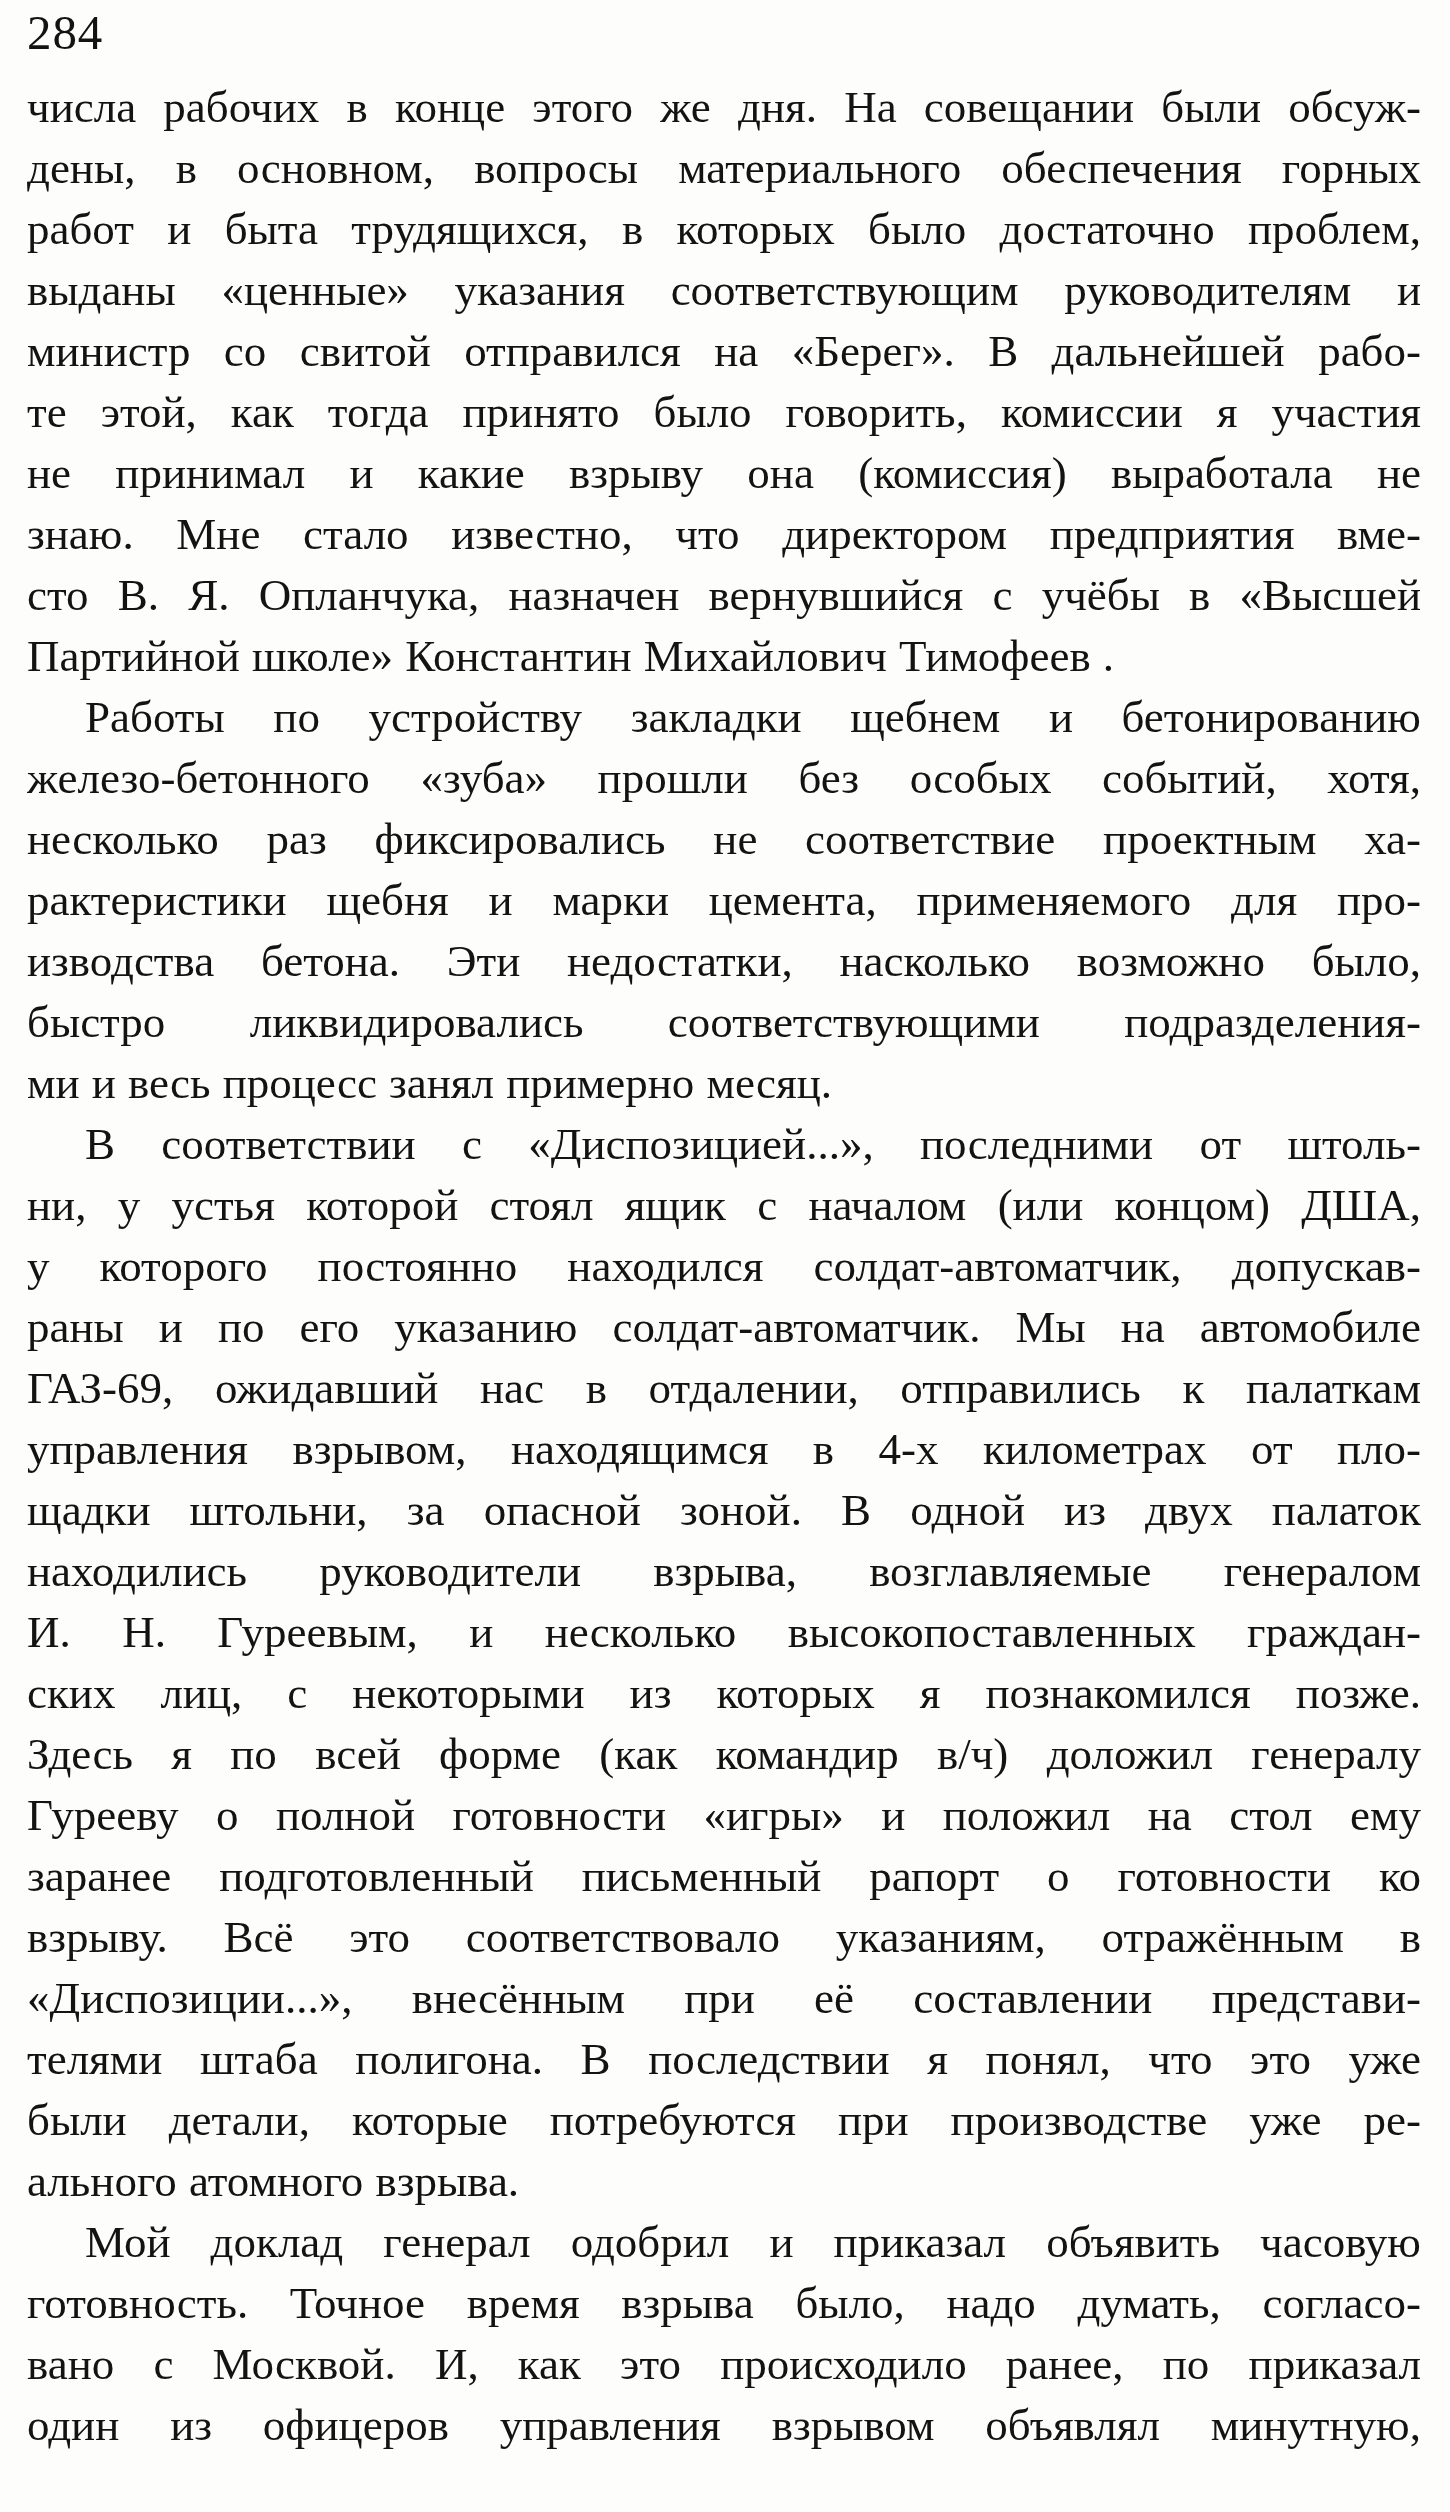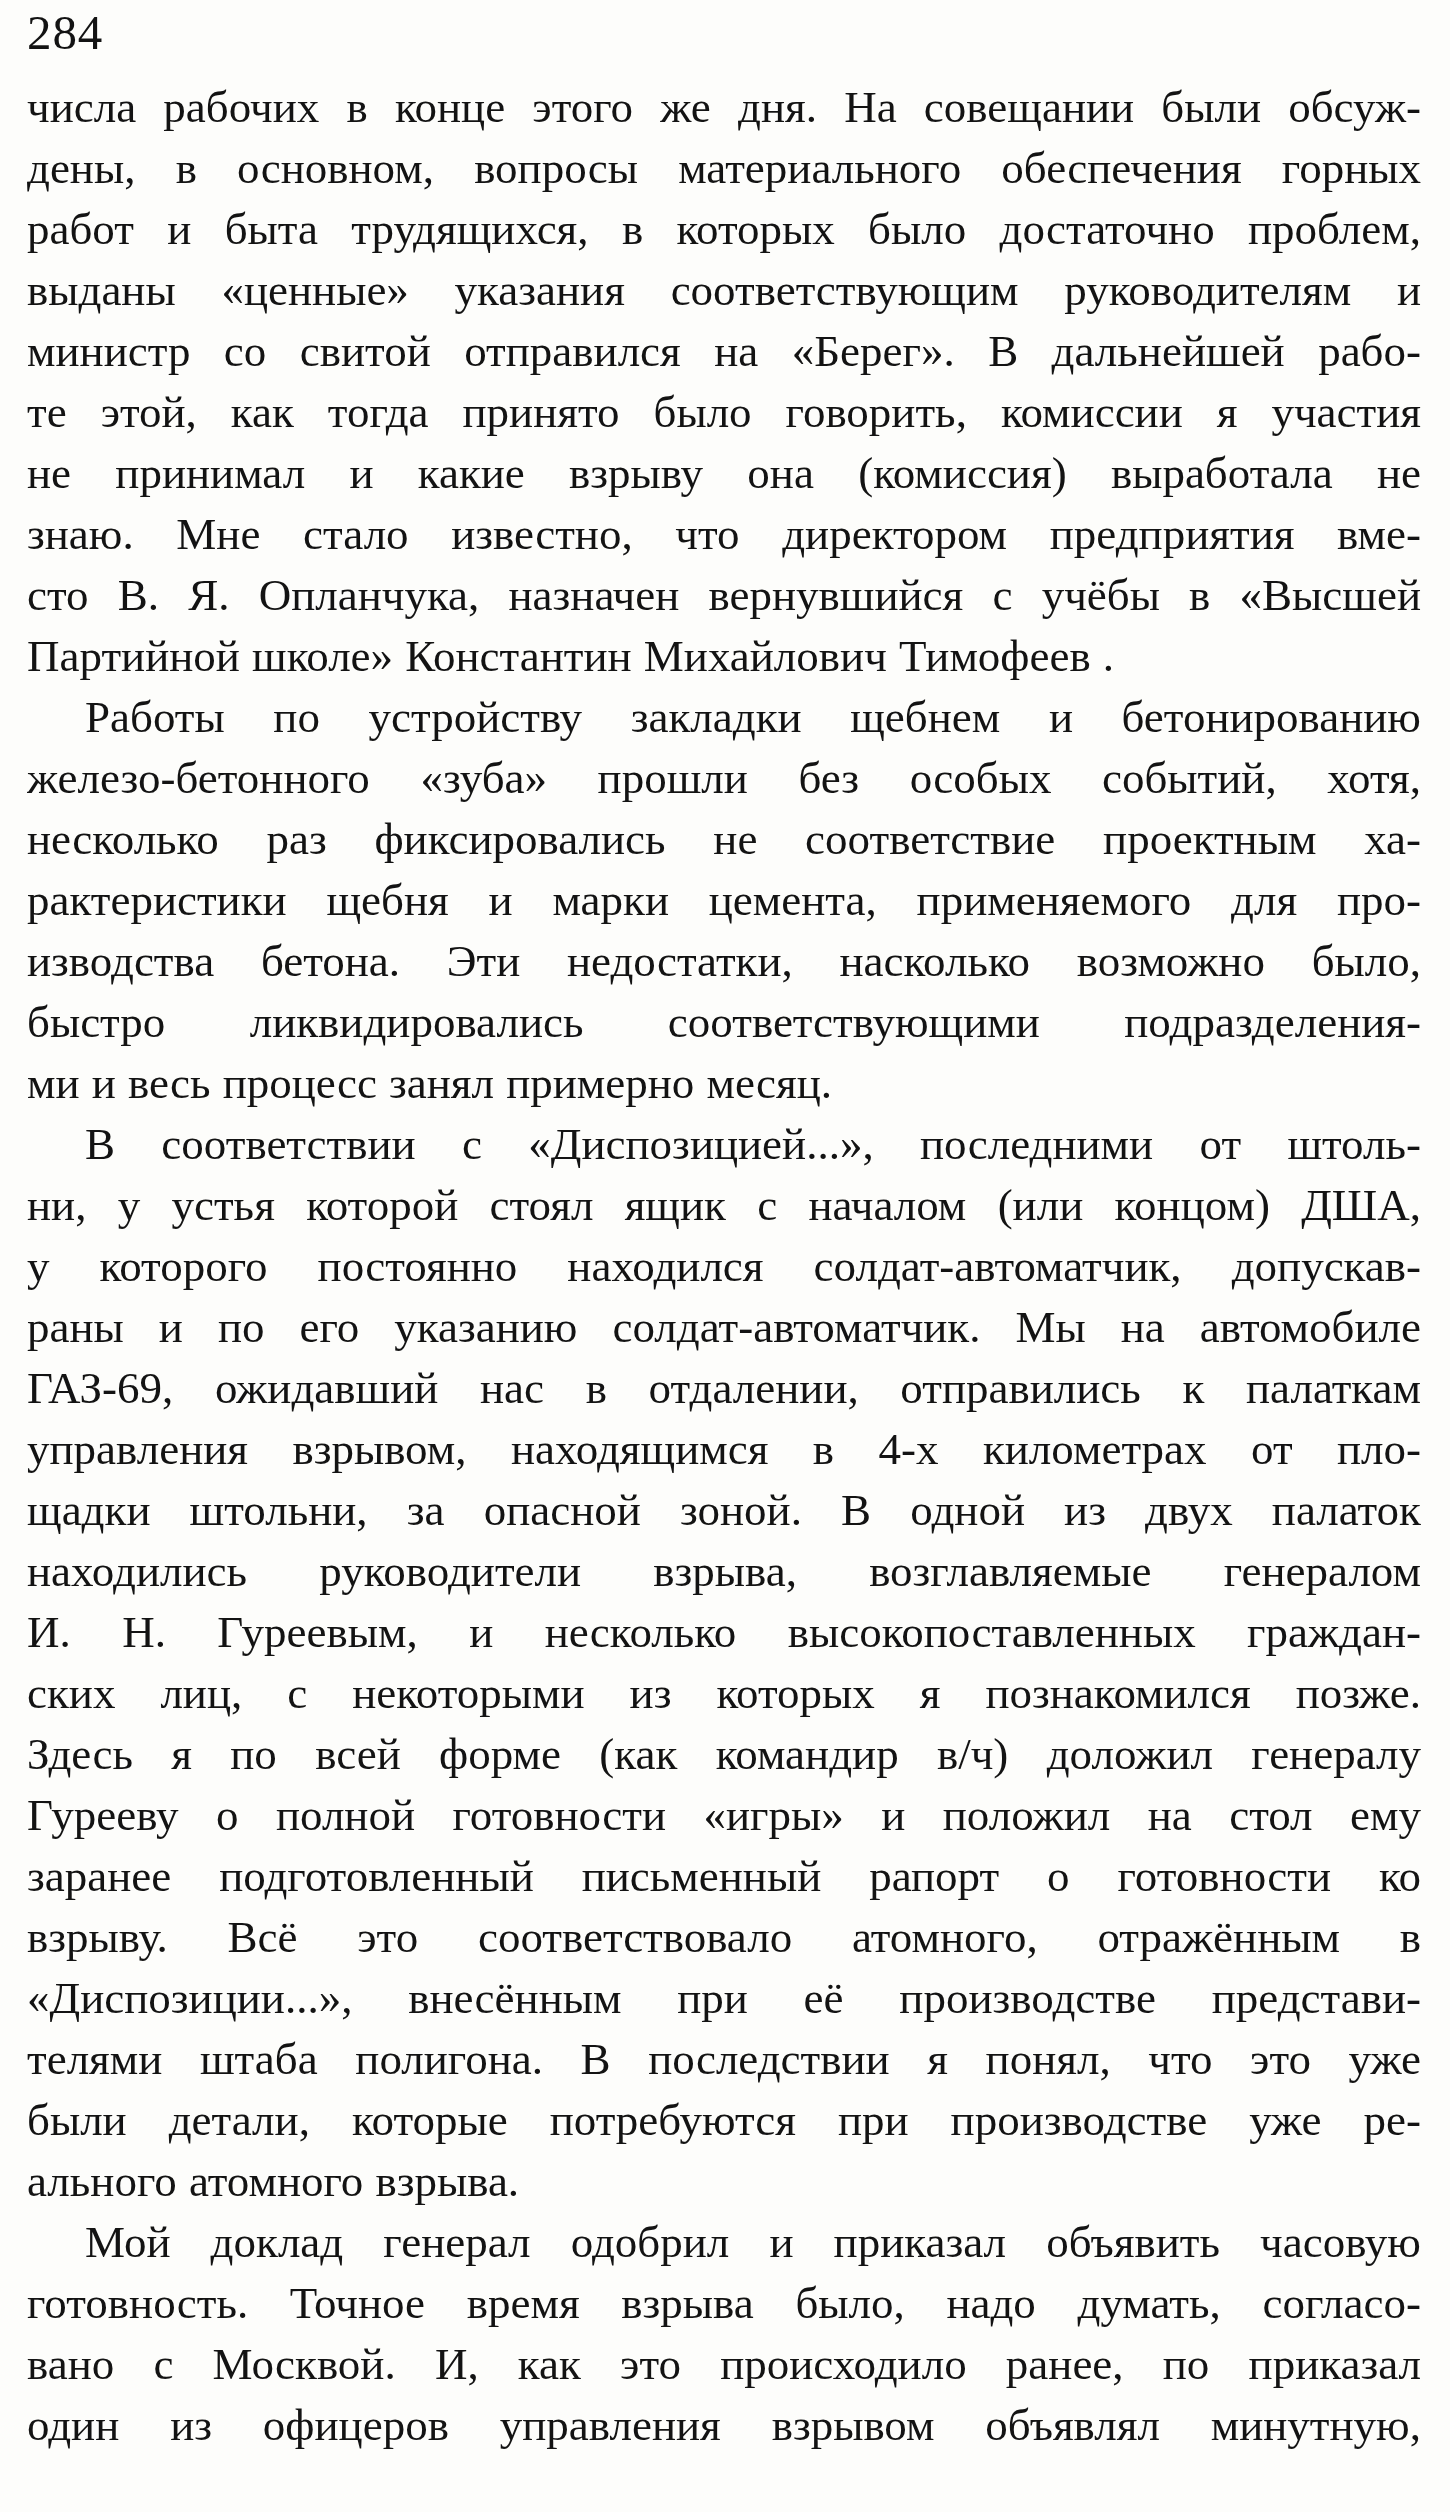--- a/index.html
+++ b/index.html
@@ -70,22 +70,22 @@
       <div class="line">раны и по его указанию солдат-автоматчик. Мы на автомобиле</div>
       <div class="line">ГАЗ-69, ожидавший нас в отдалении, отправились к палаткам</div>
       <div class="line">управления взрывом, находящимся в 4-х километрах от пло-</div>
       <div class="line">щадки штольни, за опасной зоной. В одной из двух палаток</div>
       <div class="line">находились руководители взрыва, возглавляемые генералом</div>
       <div class="line">И. Н. Гуреевым, и несколько высокопоставленных граждан-</div>
       <div class="line">ских лиц, с некоторыми из которых я познакомился позже.</div>
       <div class="line">Здесь я по всей форме (как командир в/ч) доложил генералу</div>
       <div class="line">Гурееву о полной готовности «игры» и положил на стол ему</div>
       <div class="line">заранее подготовленный письменный рапорт о готовности ко</div>
-      <div class="line">взрыву. Всё это соответствовало атомного, отражённым в</div>
-      <div class="line">«Диспозиции...», внесённым при её производстве представи-</div>
+      <div class="line">взрыву. Всё это соответствовало указаниям, отражённым в</div>
+      <div class="line">«Диспозиции...», внесённым при её составлении представи-</div>
       <div class="line">телями штаба полигона. В последствии я понял, что это уже</div>
       <div class="line">были детали, которые потребуются при производстве уже ре-</div>
       <div class="line last">ального атомного взрыва.</div>
       <div class="line indent">Мой доклад генерал одобрил и приказал объявить часовую</div>
       <div class="line">готовность. Точное время взрыва было, надо думать, согласо-</div>
       <div class="line">вано с Москвой. И, как это происходило ранее, по приказал</div>
       <div class="line">один из офицеров управления взрывом объявлял минутную,</div>
     </section>
 </main>
 

